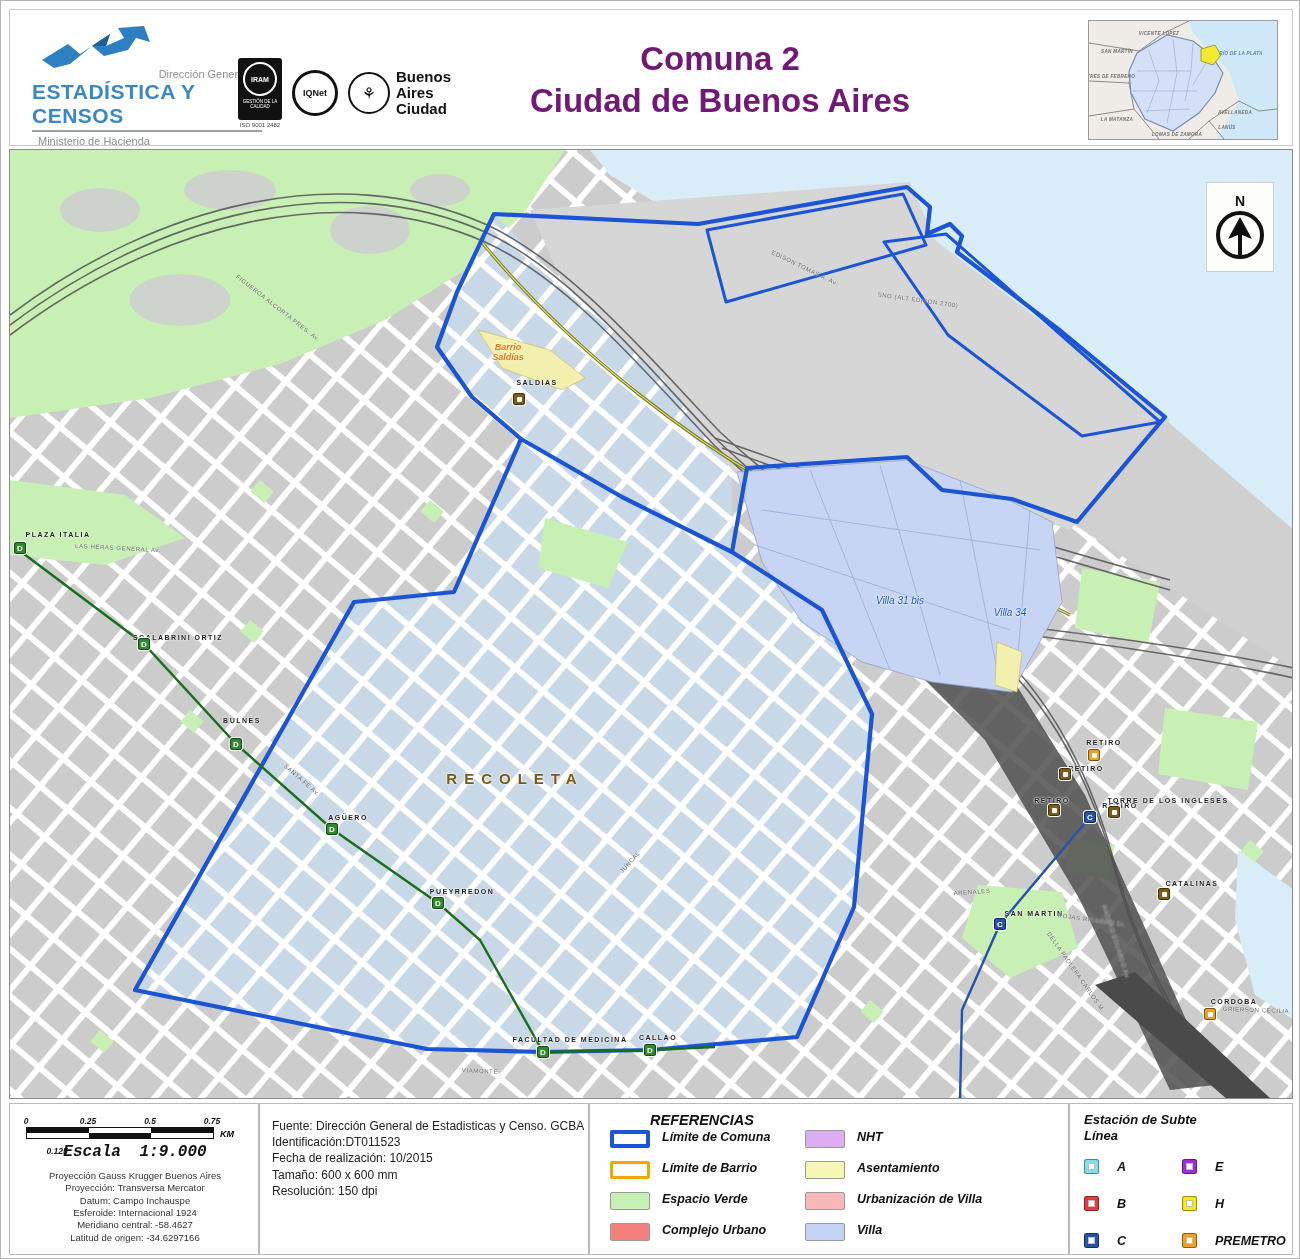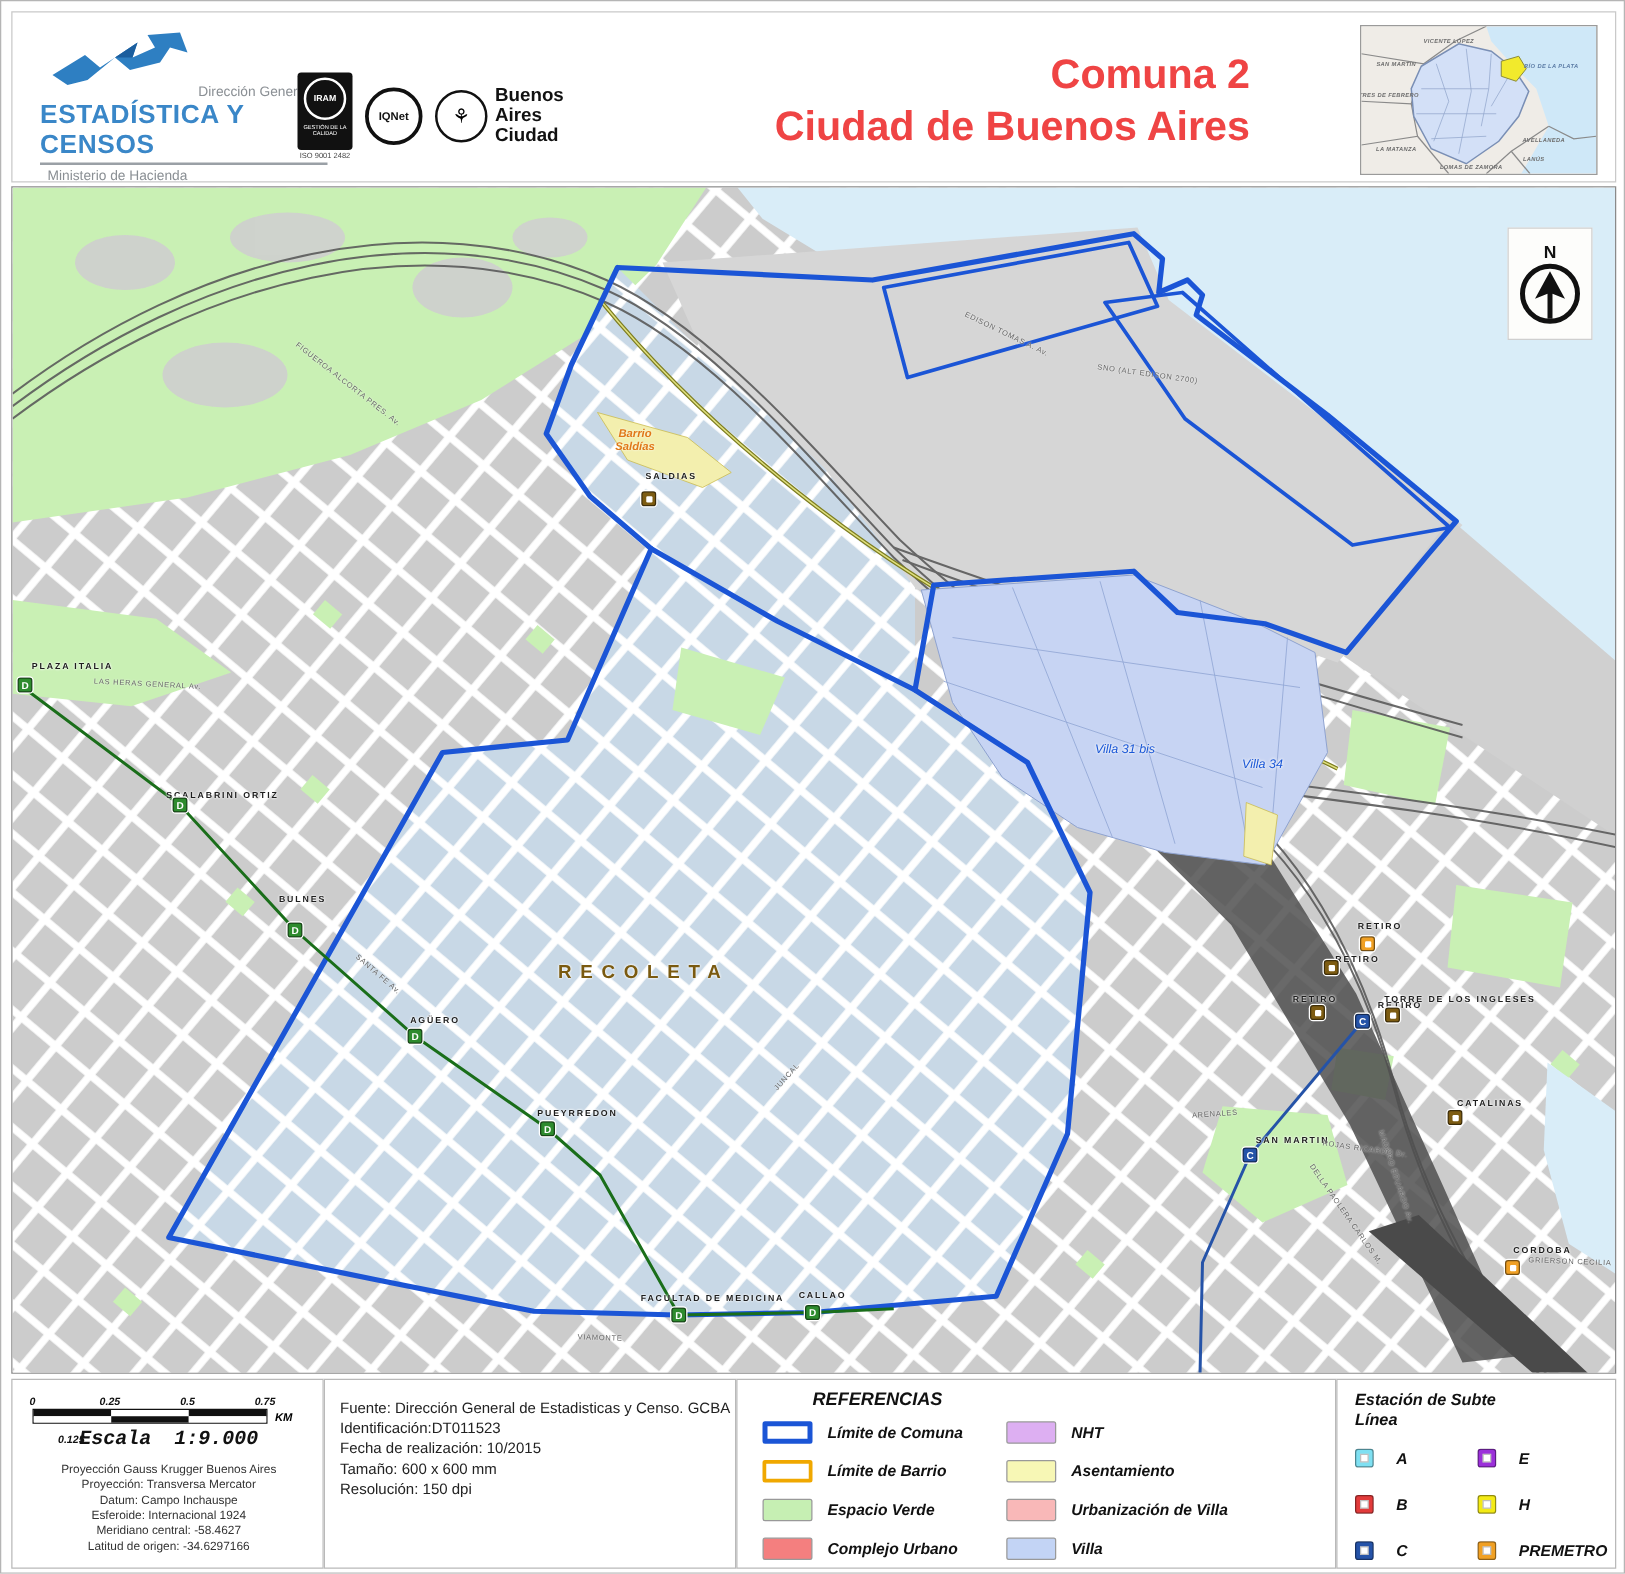--- a/index.html
+++ b/index.html
@@ -13,21 +13,21 @@
   .logo-min{font-size:11px;color:#8a8f94;margin-top:3px;padding-left:6px;}
   .certs{position:absolute;left:228px;top:48px;display:flex;align-items:center;gap:10px;}
   .iram{width:44px;height:62px;background:#111;border-radius:3px;color:#fff;display:flex;flex-direction:column;align-items:center;justify-content:flex-start;padding-top:4px;box-sizing:border-box;}
   .iram-circle{width:30px;height:30px;border:2px solid #fff;border-radius:50%;display:flex;align-items:center;justify-content:center;font-size:7px;font-weight:bold;}
   .iram-band{font-size:4.5px;margin-top:3px;text-align:center;line-height:1.2;}
   .iram-code{font-size:6px;color:#444;text-align:center;margin-top:2px;}
   .iqnet{width:40px;height:40px;border:3px solid #111;border-radius:50%;display:flex;align-items:center;justify-content:center;font-size:9px;font-weight:bold;color:#111;background:#fff;}
   .bacity{display:flex;align-items:center;gap:6px;}
   .ba-circle{width:38px;height:38px;border:2.5px solid #111;border-radius:50%;display:flex;align-items:center;justify-content:center;font-size:16px;}
   .ba-text{font-size:15px;font-weight:bold;color:#111;line-height:1.05;}
-  .title-wrap{position:absolute;left:430px;top:30px;width:560px;text-align:right;color:#ef4444;}
+  .title-wrap{position:absolute;left:430px;top:30px;width:560px;text-align:center;color:#701a75;}
   .title-l1{font-size:33px;font-weight:800;}
   .title-l2{font-size:33px;font-weight:800;margin-top:4px;}
   .inset{position:absolute;right:14px;top:10px;width:188px;height:118px;border:1px solid #9a9a9a;background:#eceae6;overflow:hidden;}
   .inset-label{position:absolute;font-size:4.6px;color:#6f6f6f;font-weight:bold;font-style:italic;transform:translate(-50%,-50%);white-space:nowrap;letter-spacing:.3px;}
   .inset-label.wl{color:#5f7fa8;}
   
   .map-box{position:absolute;left:8px;top:148px;width:1284px;height:950px;border:1.5px solid #8a8a8a;box-sizing:border-box;overflow:hidden;background:#fff;}
   .map-overlay{position:absolute;left:0;top:0;width:1284px;height:950px;pointer-events:none;}
   .map-label{position:absolute;transform:translate(-50%,-50%);white-space:pre-line;text-align:center;}
   .region{color:#7a5a10;font-weight:bold;font-size:15px;letter-spacing:7px;text-shadow:0 0 2px #fff,0 0 2px #fff;}
@@ -53,21 +53,21 @@
   .sb.b{background:#111;} .sb.w{background:#fff;}
   .scale-km{position:absolute;left:196px;top:13px;font-size:9px;font-weight:bold;font-style:italic;}
   .escala-line{position:absolute;left:0;top:38px;width:250px;text-align:center;font-size:16px;font-weight:bold;font-style:italic;color:#111;}
   .escala-line span{margin:0 7px;font-family:Liberation Mono, monospace;}
   .proj-lines{position:absolute;left:0;top:66px;width:250px;text-align:center;font-size:9.5px;color:#333;line-height:1.3;}
   .source-lines{position:absolute;left:12px;top:14px;font-size:12px;color:#222;line-height:1.35;}
   .refs-title{position:absolute;left:60px;top:8px;font-size:14.5px;font-weight:bold;font-style:italic;color:#111;}
   .refs-col{position:absolute;top:26px;}
   .refs-col1{left:20px;width:190px;}
   .refs-col2{left:215px;width:165px;}
-  .legend-row{display:flex;align-items:center;height:31px;}
+  .legend-row{display:flex;height:31px;}
   .swatch{width:40px;height:18px;margin-right:12px;box-sizing:border-box;flex:0 0 auto;border-radius:2px;}
   .legend-lbl{font-size:12.5px;font-weight:bold;font-style:italic;color:#111;white-space:nowrap;}
   .refs-col3{position:absolute;left:340px;top:26px;width:135px;}
   .vias-swatch{width:42px;height:10px;margin-right:8px;flex:0 0 auto;background:
      linear-gradient(#666,#666) 0 50%/100% 1.6px no-repeat,
      linear-gradient(#666,#666) 25% 50%/1.5px 7px no-repeat,
      linear-gradient(#666,#666) 55% 50%/1.5px 7px no-repeat,
      linear-gradient(#666,#666) 85% 50%/1.5px 7px no-repeat;}
   .ffcc-swatch{width:13px;height:13px;background:#7d5c12;border:1px solid #3d2d06;border-radius:2px;margin-right:8px;display:flex;align-items:center;justify-content:center;flex:0 0 auto;}
   .ffcc-swatch i{width:5px;height:5px;background:#fff;display:block;}

